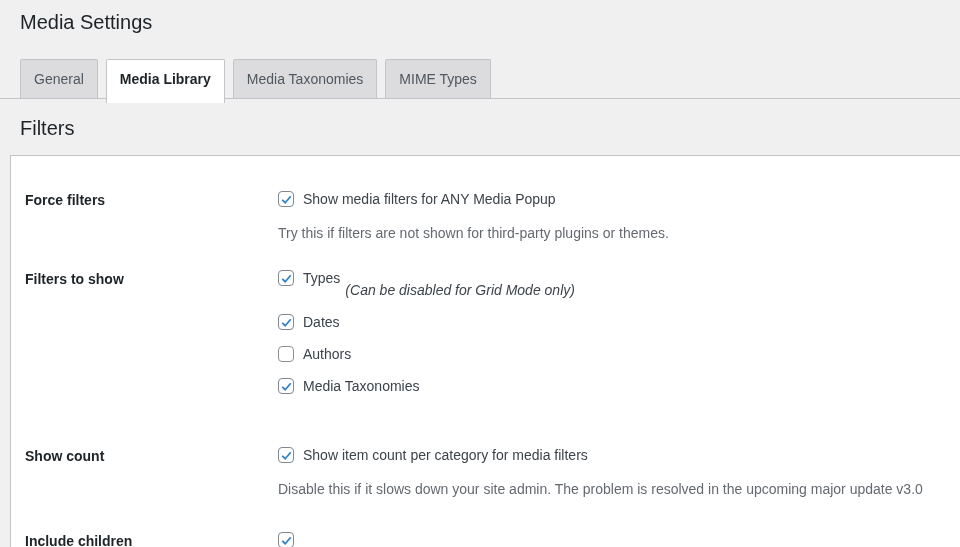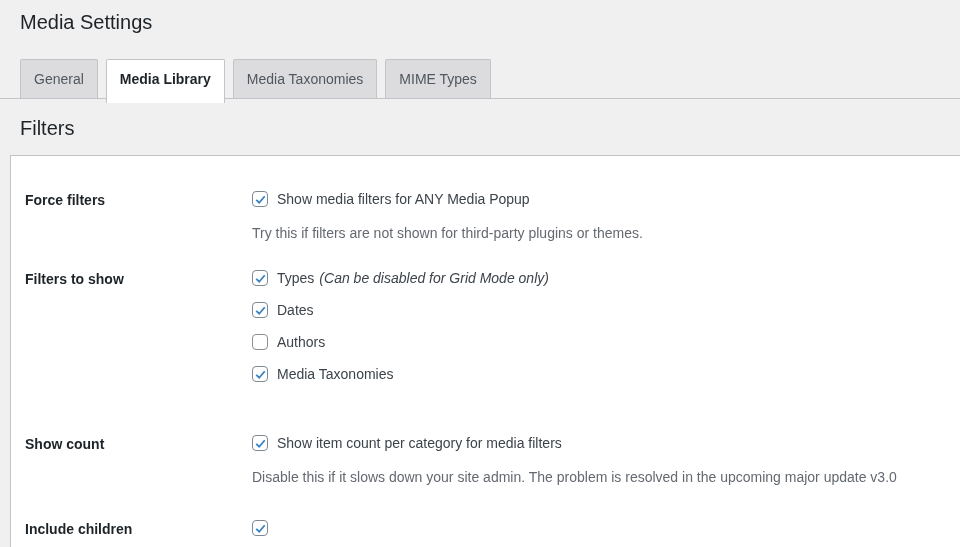--- a/index.html
+++ b/index.html
@@ -68,21 +68,21 @@
   
   .panel {
     margin-left: 10px;
     background: #ffffff;
     border: 1px solid #c3c4c7;
     border-right: none;
     height: 430px;
   }
 
   
-  .row { display: flex; padding-left: 14px; padding-right: 23px; }
+  .row { display: flex; padding-left: 14px; padding-right: 23px; gap: 26px; }
   .row-0 { padding-top: 33px; }
   .row-1 { padding-top: 25px; }
   .row-2 { padding-top: 48px; }
   .row-3 { padding-top: 31px; }
   .row-label {
     width: 227px;
     flex: 0 0 227px;
     font-weight: 700;
     color: #1d2327;
     line-height: 21px;
@@ -109,21 +109,21 @@
     flex: 0 0 16px;
     margin: 2px 9px 0 0;
     background: #ffffff;
     border: 1px solid #8c8f94;
     border-radius: 4px;
     cursor: pointer;
   }
   .checkbox svg { display: none; }
   .checkbox[data-checked="true"] { border-color: #7e8993; }
   .checkbox[data-checked="true"] svg { display: block; }
-  .cb-note { font-style: italic; }
+  .cb-note { font-style: italic; margin-top: 12px; }
 
   
   .desc {
     margin: 13px 0 0 0;
     color: #646970;
     line-height: 20px;
   }
 </style>
 </head>
 <body>

